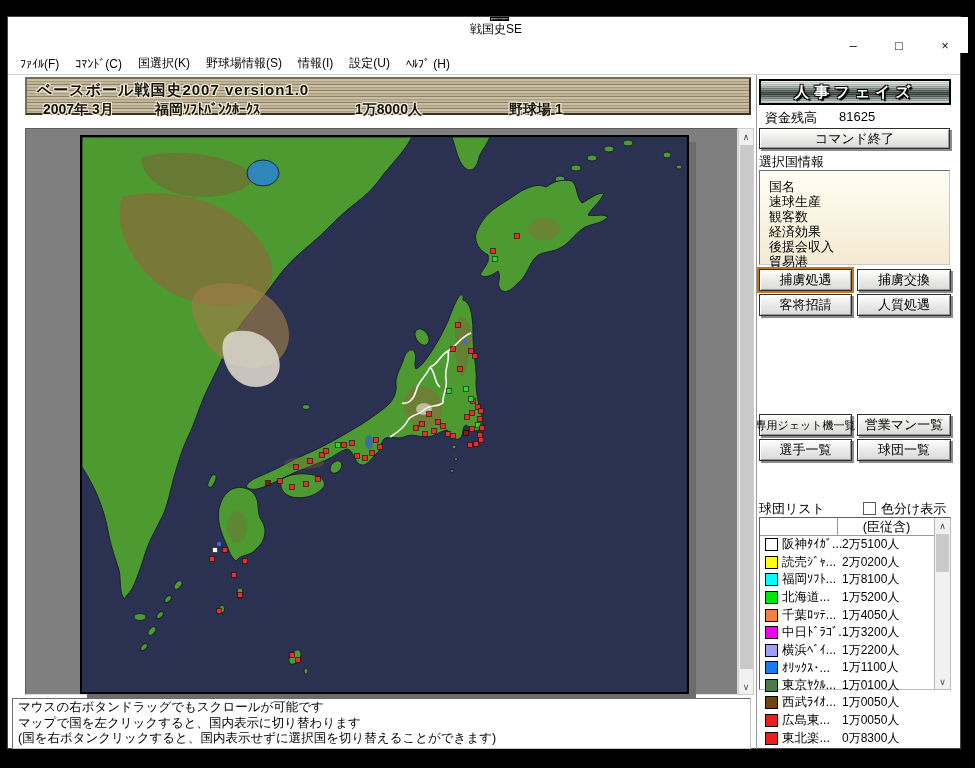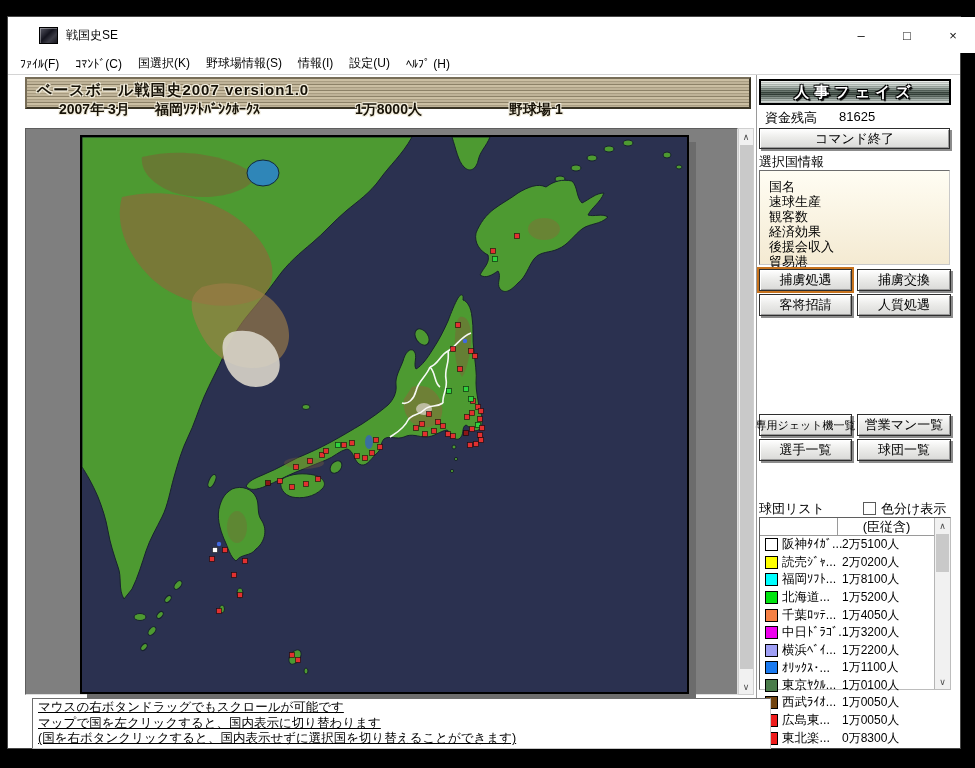--- a/index.html
+++ b/index.html
@@ -3,41 +3,41 @@
 <meta charset="utf-8">
 <style>
   html,body{margin:0;padding:0;}
   body{
     width:975px;height:768px;background:#000;position:relative;overflow:hidden;
     font-family:"Liberation Sans",sans-serif;color:#000;
   }
   .window{position:absolute;left:7px;top:16px;width:954px;height:733px;background:#fff;
     border:1px solid #474747;box-sizing:border-box;}
   
-  .titlebar{position:absolute;left:16px;top:0;width:100%;height:36px;background:#fff;display:flex;align-items:center;}
+  .titlebar{position:absolute;left:8px;top:0;width:100%;height:36px;background:#fff;display:flex;align-items:center;flex-direction:column;}
   .app-icon{width:17px;height:15px;margin-left:15px;border:1px solid #000;
     background:linear-gradient(135deg,#5a5a66 0%,#14141e 45%,#3c3c46 70%,#18181f 100%);
     box-shadow:inset 1px 1px 0 rgba(255,255,255,.35);}
   .title-text{margin-left:8px;font-size:12px;}
   .win-controls{margin-left:auto;display:flex;height:100%;}
   .win-btn{width:46px;height:100%;display:flex;align-items:center;justify-content:center;font-size:13px;color:#111;}
   
   .menubar{position:absolute;left:0;top:36px;width:100%;height:22px;background:#fff;
     display:flex;align-items:center;padding-left:4px;box-sizing:border-box;border-bottom:1px solid #d4d4d4;}
   .menu-item{font-size:12px;padding:0 8px;white-space:nowrap;}
   
-  .banner{position:absolute;left:17px;top:60px;width:726px;height:32px;box-sizing:border-box;
+  .banner{position:absolute;left:17px;top:60px;width:726px;height:38px;box-sizing:border-box;
     background:repeating-linear-gradient(180deg,#cbbfa3 0 2px,#a99d82 2px 3px,#bfb398 3px 5px,#8d8268 5px 6px);
     border:2px solid;border-color:#776d57 #393425 #393425 #776d57;
     box-shadow:0 0 0 1px #24201600;}
   .banner-title{position:absolute;left:10px;top:2px;font-size:15px;font-weight:bold;letter-spacing:1px;
     color:#171207;text-shadow:1px 1px 0 #f1ecdc,-1px -1px 0 #f1ecdc,1px -1px 0 #f1ecdc,-1px 1px 0 #f1ecdc;}
   .banner-line2 span{position:absolute;top:22px;font-size:14px;font-weight:bold;color:#171207;
     text-shadow:1px 1px 0 #f1ecdc,-1px -1px 0 #f1ecdc,1px -1px 0 #f1ecdc,-1px 1px 0 #f1ecdc;white-space:nowrap;}
-  .b-date{left:32px;} .b-team{left:128px;} .b-pop{left:328px;} .b-stadium{left:482px;}
+  .b-date{left:16px;} .b-team{left:128px;} .b-pop{left:328px;} .b-stadium{left:482px;}
   
   .phase{position:absolute;left:751px;top:62px;width:192px;height:26px;box-sizing:border-box;
     border:2px solid #000;
     background:
       repeating-linear-gradient(180deg,rgba(255,255,255,.18) 0 1px,rgba(0,0,0,.14) 1px 2px),
       linear-gradient(180deg,#eef1ee 0%,#b9c4bd 22%,#49584f 48%,#2b3931 58%,#8d9b93 82%,#e6eae7 100%);
     display:flex;align-items:center;justify-content:center;}
   .phase-text{font-size:15px;font-weight:bold;letter-spacing:5px;color:#fff;
     text-shadow:1px 1px 0 #000,-1px -1px 0 #000,1px -1px 0 #000,-1px 1px 0 #000,2px 2px 1px #000;}
   
@@ -86,22 +86,22 @@
     border:1px solid;border-color:#5e5e5e #dedede #dedede #5e5e5e;}
   .mapbox{position:absolute;left:54px;top:6px;width:605px;height:555px;border:2px solid #000;
     box-shadow:7px 7px 0 #6c6c6c;background:var(--sea,#2b3150);}
   .mapbox svg{display:block;width:100%;height:100%;}
   .land{fill:var(--land,#4d9a31);stroke:#18222f;stroke-width:1;}
   .map-scrollbar{position:absolute;left:730px;top:111px;width:16px;height:567px;background:#f1f1f1;
     border:1px solid #cfcfcf;box-sizing:border-box;}
   .map-thumb{top:16px;height:524px;}
   .vsep{position:absolute;left:748px;top:58px;width:1px;height:674px;background:#9a9a9a;}
   
-  .statusbox{position:absolute;left:24px;top:681px;width:739px;height:51px;box-sizing:border-box;background:#fff;
-    border:1px solid;border-color:#6e6e6e #c6c6c6 #c6c6c6 #6e6e6e;padding:1px 5px;text-decoration:underline;}
+  .statusbox{position:absolute;left:4px;top:681px;width:739px;height:51px;box-sizing:border-box;background:#fff;
+    border:1px solid;border-color:#6e6e6e #c6c6c6 #c6c6c6 #6e6e6e;padding:1px 5px;}
   .status-line{font-size:12.5px;line-height:15.5px;white-space:nowrap;}
 </style>
 </head>
 <body>
 
 <div class="window">
 
   <div class="titlebar">
     <div class="app-icon"></div>
     <div class="title-text">戦国史SE</div>

